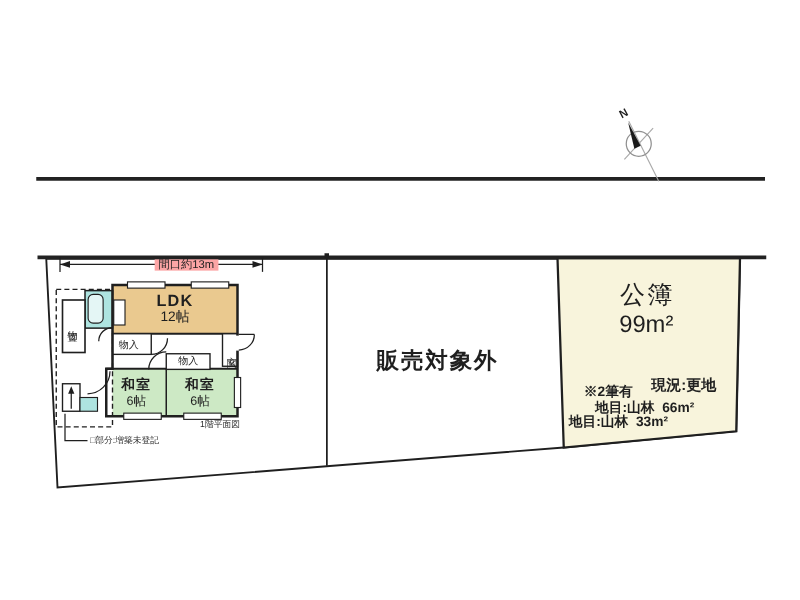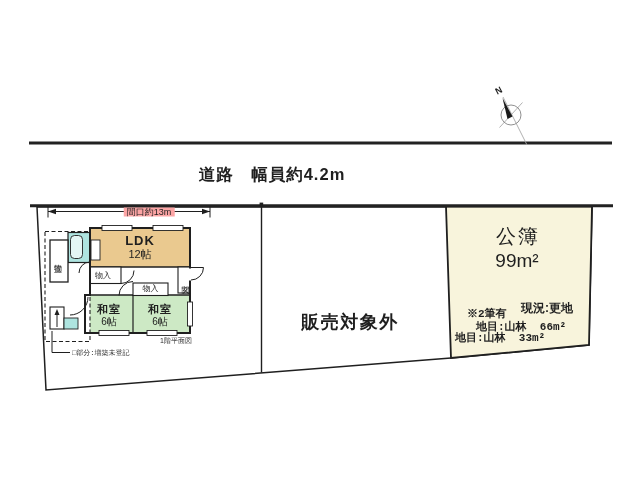--- a/index.html
+++ b/index.html
@@ -1,21 +1,21 @@
 <!DOCTYPE html>
 <html><head>
 <meta charset="utf-8">
 <style>
   html,body{margin:0;padding:0;background:#ffffff;}
   .stage{position:relative;width:640px;height:480px;background:#ffffff;overflow:hidden;
          font-family:"Liberation Sans",sans-serif;color:#1f1f1f;}
   .stage svg{position:absolute;left:0;top:0;}
   .lbl{position:absolute;line-height:1;white-space:pre;color:#1f1f1f;
        transform:translate(-50%,-50%);}
-  .lbl.left{transform:translate(0,-50%);font-family:Liberation Mono, monospace;}
+  .lbl.left{transform:translate(0,-50%);}
   .vert{writing-mode:vertical-rl;text-orientation:upright;letter-spacing:1px;}
   .road{font-size:16.5px;font-weight:600;letter-spacing:1px;}
   .nfs{font-size:18px;font-weight:600;letter-spacing:1.5px;}
   .koubo{font-size:20px;font-weight:500;letter-spacing:2px;font-family:Liberation Mono, monospace;}
   .area{font-size:19px;font-weight:500;}
   .tsubo{font-size:15px;font-weight:500;}
   .status{font-size:12px;font-weight:600;}
   .note{font-size:11px;font-weight:600;}
   .frontage{font-size:9px;background:#fca5a5;padding:0 3px;}
   .rm-big{font-size:13px;font-weight:600;letter-spacing:1px;}
@@ -100,25 +100,24 @@
     <g>
       <line x1="503" y1="97" x2="527" y2="145" stroke="#a8a8a8" stroke-width="0.9"></line>
       <line x1="522.5" y1="102.5" x2="499.5" y2="127.5" stroke="#a8a8a8" stroke-width="0.9"></line>
       <circle cx="511" cy="115" r="10" fill="none" stroke="#909090" stroke-width="1"></circle>
       <polygon points="502.5,98 512.5,116.5 507.5,119" fill="#1a1a1a"></polygon>
     </g>
   </svg>
 
   <div class="lbl north" style="left:499px;top:91px;">N</div>
 
-  <div class="lbl road" style="left:272px;top:174px;">道路　幅員約4.2m</div>
 
   <div class="lbl frontage" style="left:149px;top:211.5px;">間口約13m</div>
 
-  <div class="lbl nfs" style="left:350px;top:288px;margin-top:34px;">販売対象外</div>
+  <div class="lbl nfs" style="left:350px;top:288px;">販売対象外</div>
 
   <div class="lbl rm-big" style="left:140px;top:240px;">LDK</div>
   <div class="lbl rm-size" style="left:140px;top:254px;">12帖</div>
 
   <div class="lbl tiny" style="left:103px;top:276px;">物入</div>
   <div class="lbl tiny" style="left:150.5px;top:289px;">物入</div>
 
   <div class="lbl tiny vert" style="left:184.5px;top:280px;">玄関</div>
   <div class="lbl tiny vert" style="left:57px;top:259px;">物置</div>
 

